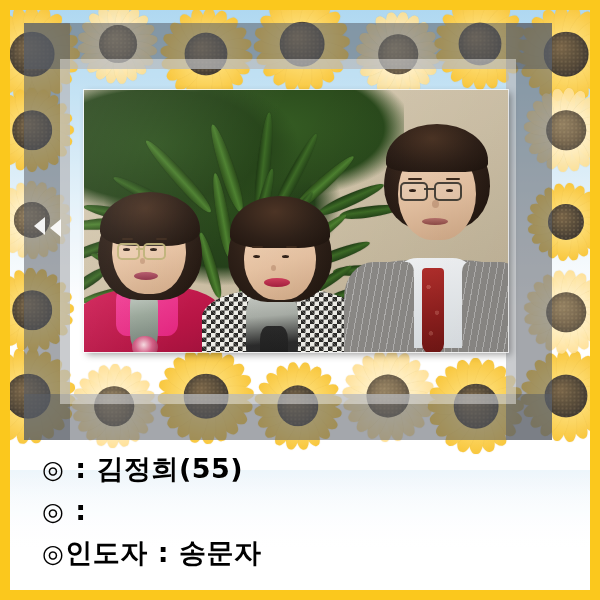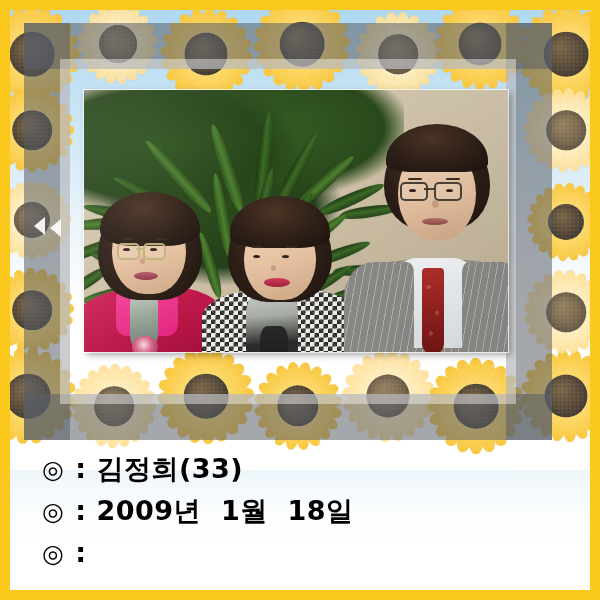--- a/index.html
+++ b/index.html
@@ -861,30 +861,31 @@
 
       <div class="photo-sheen"></div>
     </div>
   </div>
 
   <div class="caption">
 
     <div class="cap-line">
       <span class="bullet">◎</span>
       <span> : </span>
-      <span>김정희(33)</span>
-    </div>
-
-    <div class="cap-line">
-      <span class="bullet">◎</span>
-      <span> : </span>
-      <span>2009년  1월  18일</span>
+      <span>김정희(55)</span>
     </div>
 
     <div class="cap-line">
       <span class="bullet">◎</span>
       <span> : </span>
     </div>
 
+    <div class="cap-line">
+      <span class="bullet">◎</span>
+      <span>인도자</span>
+      <span> : </span>
+      <span>송문자</span>
+    </div>
+
   </div>
 
   <div class="yellow-border"></div>
 </div>
 
 </body></html>

